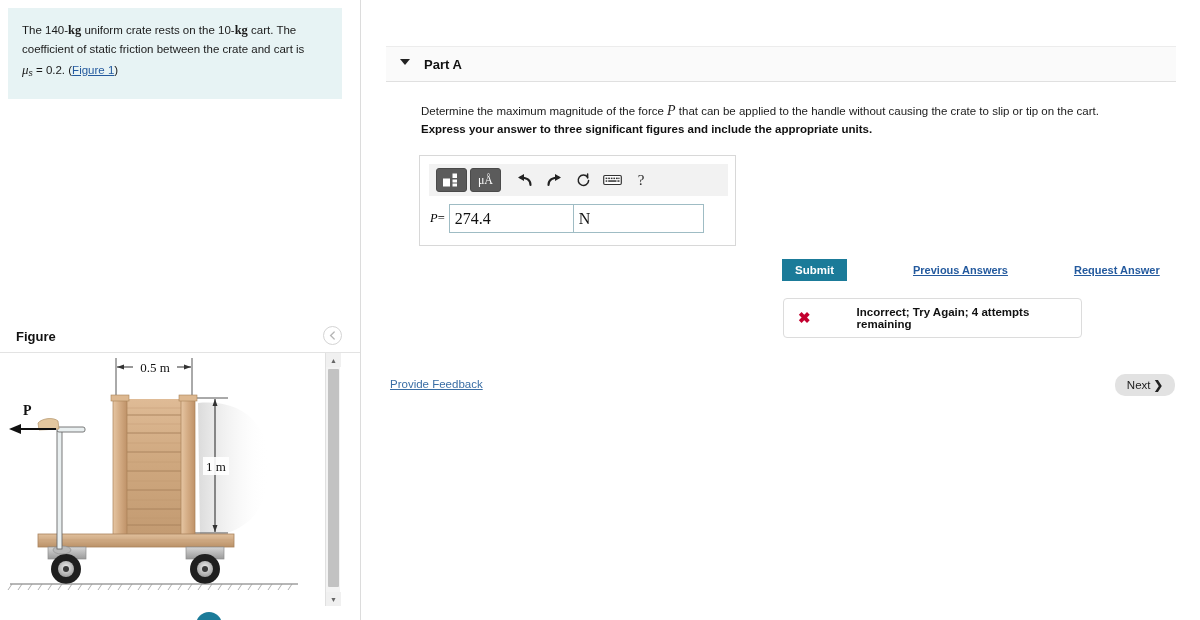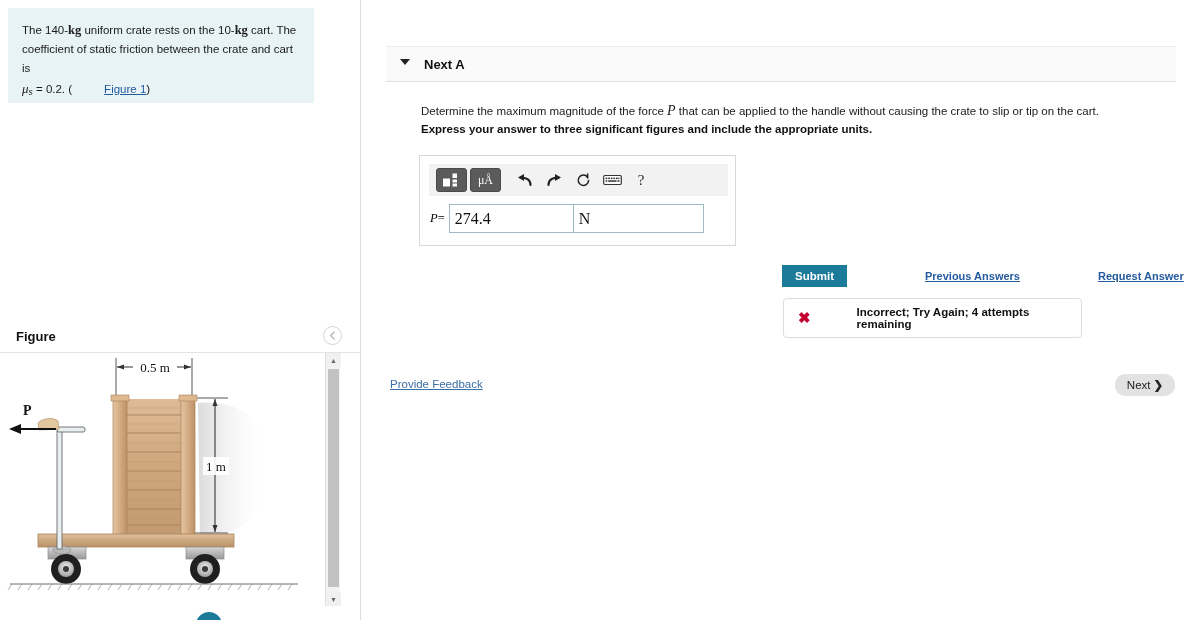--- a/index.html
+++ b/index.html
@@ -14,28 +14,28 @@
 
   
   #left-col {
     position: absolute; left: 0; top: 0;
     width: 361px; height: 620px;
     border-right: 1px solid #dcdcdc;
     background: #fff;
   }
   #problem-statement {
     position: absolute; left: 8px; top: 8px;
-    width: 306px; padding: 12px 14px 4px 14px;
+    width: 334px; padding: 12px 14px 18px 14px;
     background: #e7f3f4;
     font-size: 11.5px; color: #1a1a1a; line-height: 1.62;
   }
   .unit-b { font-family: "Liberation Serif", serif; font-weight: bold; font-size: 12.5px; }
   .mu-sym { font-family: "Liberation Serif", serif; font-style: italic; font-size: 13px; }
   .mu-sub { font-size: 8.5px; vertical-align: -2px; font-style: italic; }
-  a.fig-link { color: #245a9e; text-decoration: underline; margin-left: 32px; }
+  a.fig-link { color: #245a9e; text-decoration: underline; }
 
   
   #figure-header {
     position: absolute; left: 0; top: 322px;
     width: 360px; height: 31px;
     border-bottom: 1px solid #e3e3e3;
   }
   #figure-title {
     position: absolute; left: 16px; top: 7px;
     font-size: 13px; font-weight: bold; color: #111;
@@ -149,21 +149,21 @@
   #p-label i { font-style: italic; }
   .ans-field {
     height: 29px; border: 1px solid #9fbcc4; background: #fff;
     font-family: "Liberation Serif", serif; font-size: 16px; color: #111;
     padding: 8px 5px; display: flex; align-items: center;
   }
   #value-field { width: 125px; }
   #unit-field { width: 130px; border-left: none; }
 
   
-  #submit-row { position: absolute; left: 420px; top: 265px; display: flex; align-items: center; gap: 12px; }
+  #submit-row { position: absolute; left: 420px; top: 259px; display: flex; align-items: center; }
   #submit-btn {
     height: 22px; padding: 0 13px; background: #1b7b99; color: #fff;
     font-size: 11.5px; font-weight: bold; border: none;
     display: flex; align-items: center; justify-content: center;
   }
   .act-link {
     margin-left: 18px; font-size: 11px; font-weight: bold;
     color: #245a9e; text-decoration: underline; padding-left: 48px;
   }
 
@@ -369,21 +369,21 @@
         <div id="sb-thumb"></div>
         <div class="sb-arrow" id="sb-down">▼</div>
       </div>
     </div>
   </div>
 
   <div id="right-col">
 
     <div id="part-header">
       <div id="part-toggle"></div>
-      <div id="part-label">Next A</div>
+      <div id="part-label">Part A</div>
     </div>
 
     <div id="question-text">
       <span>Determine the maximum magnitude of the force </span><span class="var-P">P</span><span> that can be applied to the handle without causing the crate to slip or tip on the cart.</span>
     </div>
 
     <div id="instruction-text">Express your answer to three significant figures and include the appropriate units.</div>
 
     <div id="answer-box">
       <div id="answer-toolbar">

